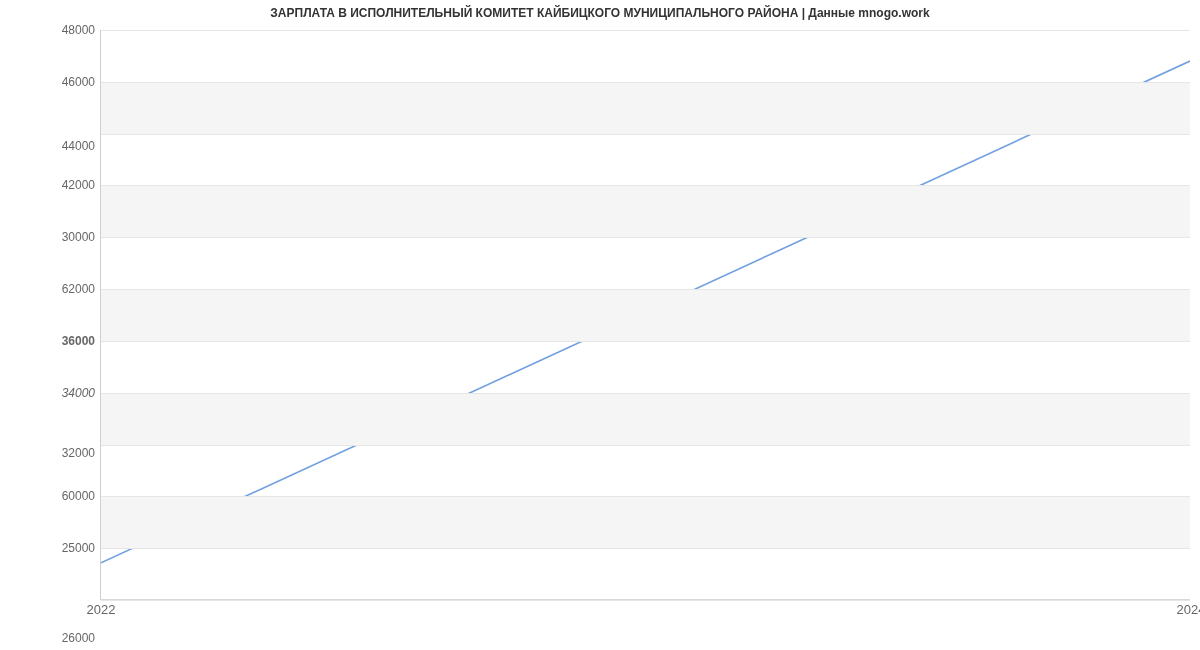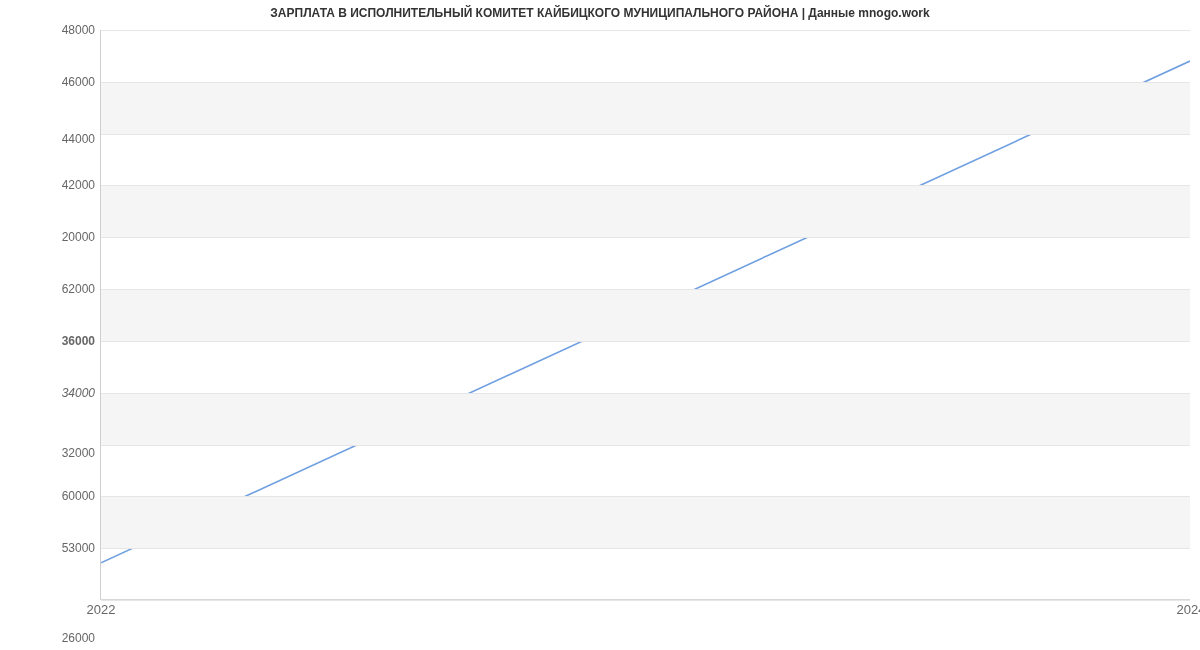--- a/index.html
+++ b/index.html
@@ -77,41 +77,41 @@
 <div class="chart-wrap">
   <div class="title">ЗАРПЛАТА В ИСПОЛНИТЕЛЬНЫЙ КОМИТЕТ КАЙБИЦКОГО МУНИЦИПАЛЬНОГО РАЙОНА | Данные mnogo.work</div>
   <div class="plot" id="plot">
     <svg class="series-line" id="series" preserveAspectRatio="none" viewBox="0 0 1090 570">
         <path d="M0 533.7272727272727 L1090 31.090909090909122" stroke="#6f9fe0" stroke-width="1.6" fill="none"></path>
       </svg>
   <div class="gridline" style="top: 570px;"></div>
       <div class="ytick" style="top: 570px; margin-top: 38px;">26000</div>
       <div class="band" style="top: 466.364px; height: 51.8182px;"></div>
       <div class="gridline" style="top: 518.182px;"></div>
-      <div class="ytick" style="top: 518.182px;">53000</div>
+      <div class="ytick" style="top: 518.182px;">25000</div>
       <div class="gridline" style="top: 466.364px;"></div>
       <div class="ytick" style="top: 466.364px;">60000</div>
       <div class="band" style="top: 362.727px; height: 51.8182px;"></div>
       <div class="gridline" style="top: 414.545px;"></div>
       <div class="ytick" style="top: 423px;">32000</div>
       <div class="gridline" style="top: 362.727px;"></div>
       <div class="ytick" style="top: 362.727px; font-style: italic;">34000</div>
       <div class="band" style="top: 259.091px; height: 51.8182px;"></div>
       <div class="gridline" style="top: 310.909px;"></div>
       <div class="ytick" style="top: 310.909px; font-weight: bold;">36000</div>
       <div class="gridline" style="top: 259.091px;"></div>
       <div class="ytick" style="top: 259.091px;">62000</div>
       <div class="band" style="top: 155.455px; height: 51.8182px;"></div>
       <div class="gridline" style="top: 207.273px;"></div>
-      <div class="ytick" style="top: 207.273px;">20000</div>
+      <div class="ytick" style="top: 207.273px;">30000</div>
       <div class="gridline" style="top: 155.455px;"></div>
       <div class="ytick" style="top: 155.455px;">42000</div>
       <div class="band" style="top: 51.8182px; height: 51.8182px;"></div>
       <div class="gridline" style="top: 103.636px;"></div>
-      <div class="ytick" style="top: 109px;">44000</div>
+      <div class="ytick" style="top: 116px;">44000</div>
       <div class="gridline" style="top: 51.8182px;"></div>
       <div class="ytick" style="top: 51.8182px;">46000</div>
       <div class="gridline" style="top: 0px;"></div>
       <div class="ytick" style="top: 0px;">48000</div>
       <div class="xtick" style="left: 0px;">2022</div>
       <div class="xtick" style="left: 1090px;">2024</div>
     </div>
 </div>
 
 </body></html>

